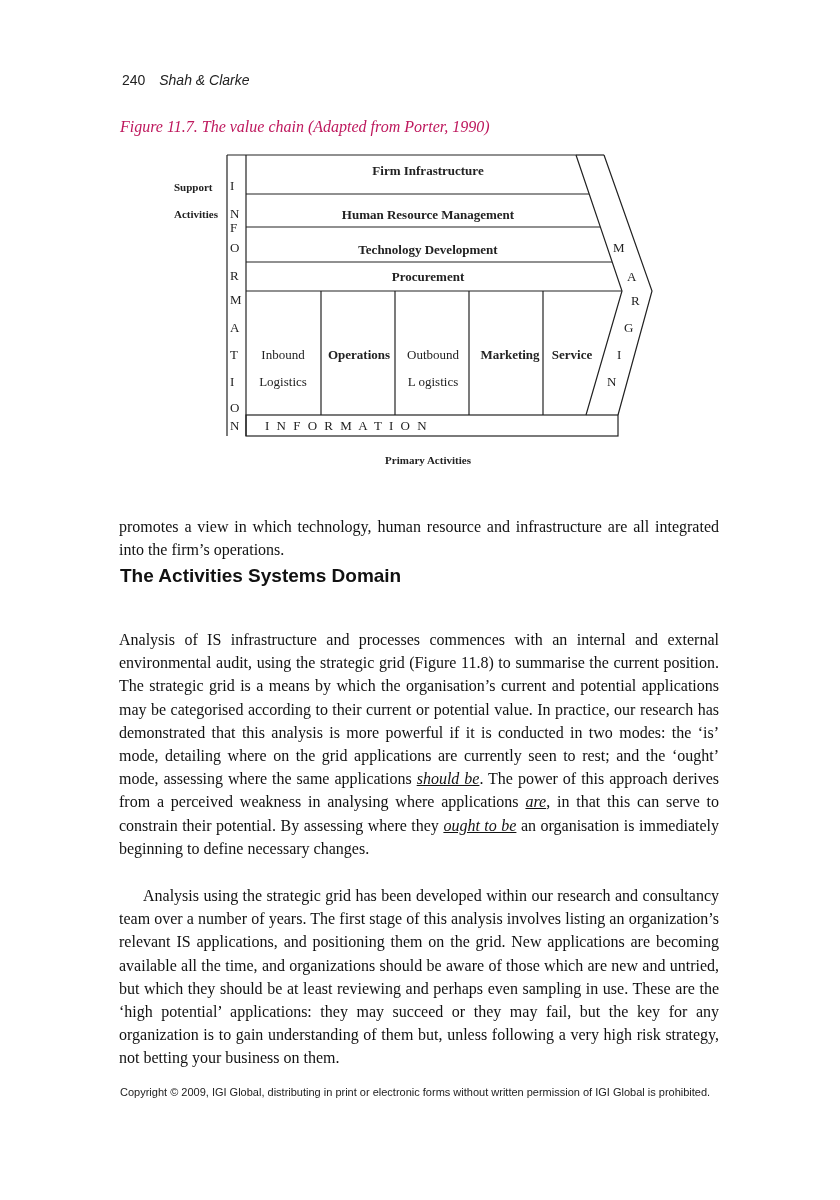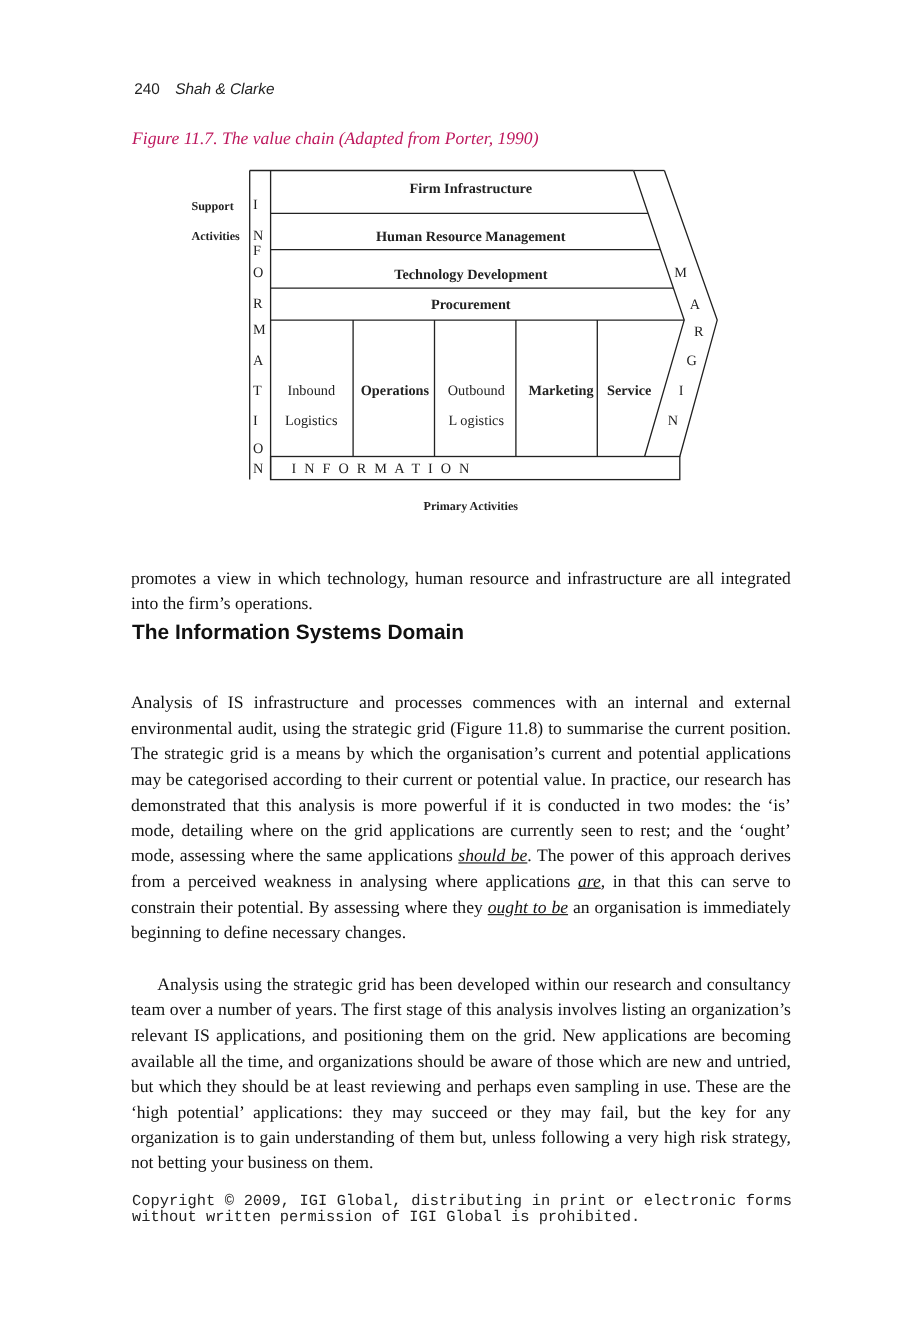--- a/index.html
+++ b/index.html
@@ -10,21 +10,21 @@
   .figure-caption { position: absolute; left: 120px; top: 118px; font-family: "Liberation Serif", serif; font-style: italic; font-size: 16px; color: #be185d; }
   .diagram { position: absolute; left: 0; top: 0; width: 840px; height: 480px; }
   .diagram text { font-family: "Liberation Serif", serif; fill: #222; }
   .diagram .bold { font-weight: bold; }
   .diagram .sm { font-size: 11px; }
   .diagram .md { font-size: 13px; }
   .diagram .lbl { font-size: 13px; }
   .body-text { position: absolute; left: 103px; width: 600px; font-family: "Liberation Serif", serif; font-size: 16px; line-height: 23.2px; text-align: justify; color: #111; margin: 16px; }
   .body-text .indent { display: inline-block; width: 24px; }
   .section-heading { position: absolute; left: 120px; top: 565px; font-family: "Liberation Sans", sans-serif; font-weight: bold; font-size: 19px; color: #111; margin: 0; }
-  .copyright { position: absolute; left: 120px; top: 1085px; width: 600px; font-family: Liberation Mono, monospace; font-size: 14px; line-height: 15px; color: #222; text-align: justify; }
+  .copyright { position: absolute; left: 120px; top: 1085px; width: 600px; font-family: Liberation Sans, sans-serif; font-size: 11px; line-height: 15px; color: #222; text-align: justify; }
   em { font-style: italic; text-decoration: underline; }
 </style>
 </head>
 <body>
 
 <div class="page-header">
   <span class="num">240</span>
   <span class="authors">Shah &amp; Clarke</span>
 </div>
 
@@ -95,19 +95,19 @@
       <text x="607" y="386">N</text>
     </g>
 
   <text class="lbl" x="265" y="430" letter-spacing="2">I N F O R M A T I O N</text>
 
   <text class="bold sm" x="428" y="464" text-anchor="middle">Primary Activities</text>
 </svg>
 
 <p class="body-text" style="top:499px;">promotes a view in which technology, human resource and infrastructure are all integrated into the firm’s operations.</p>
 
-<h2 class="section-heading">The Information Systems Domain</h2>
+<h2 class="section-heading">The Activities Systems Domain</h2>
 
 <p class="body-text" style="top:612px;"><span>Analysis of IS infrastructure and processes commences with an internal and external environmental audit, using the strategic grid (Figure 11.8) to summarise the current position. The strategic grid is a means by which the organisation’s current and potential applications may be categorised according to their current or potential value. In practice, our research has demonstrated that this analysis is more powerful if it is conducted in two modes: the ‘is’ mode, detailing where on the grid applications are currently seen to rest; and the ‘ought’ mode, assessing where the same applications </span><em>should be</em><span>. The power of this approach derives from a perceived weakness in analysing where applications </span><em>are</em><span>, in that this can serve to constrain their potential. By assessing where they </span><em>ought to be</em><span> an organisation is immediately beginning to define necessary changes.</span></p>
 
 <p class="body-text" style="top:868px;"><span class="indent"></span><span>Analysis using the strategic grid has been developed within our research and consultancy team over a number of years. The first stage of this analysis involves listing an organization’s relevant IS applications, and positioning them on the grid. New applications are becoming available all the time, and organizations should be aware of those which are new and untried, but which they should be at least reviewing and perhaps even sampling in use. These are the ‘high potential’ applications: they may succeed or they may fail, but the key for any organization is to gain understanding of them but, unless following a very high risk strategy, not betting your business on them.</span></p>
 
 <div class="copyright">Copyright © 2009, IGI Global, distributing in print or electronic forms without written permission of IGI Global is prohibited.</div>
 
 </body></html>

